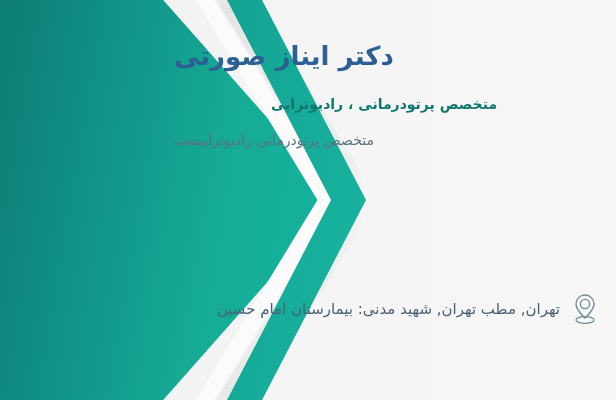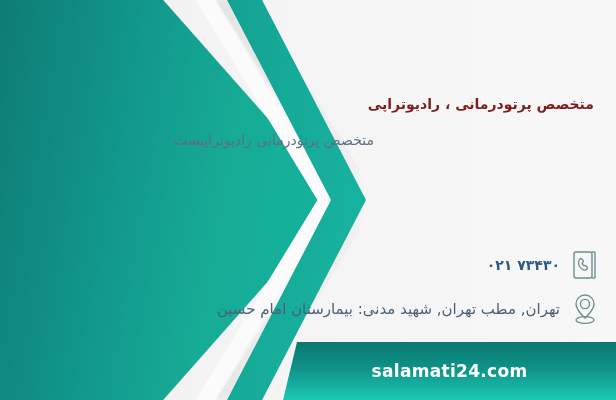--- a/index.html
+++ b/index.html
@@ -113,23 +113,23 @@
     color: #2c5f93;
     font-size: 26px;
     font-weight: bold;
     line-height: 1.25;
   }
   .doc-speciality {
     position: absolute;
     right: 22px;
     top: 96px;
     width: 420px;
-    text-align: right;
-    direction: rtl;
-    color: #7f1d1d;
+    text-align: center;
+    direction: rtl;
+    color: #0f766e;
     font-size: 14px;
     font-weight: bold;
   }
   .doc-speciality-sub {
     position: absolute;
     right: 22px;
     top: 132px;
     width: 420px;
     text-align: left;
     direction: rtl;
@@ -206,46 +206,31 @@
 <div class="card">
 
   <div class="content-bg"></div>
 
   <div class="brand-panel"></div>
   <div class="brand-shadow"></div>
   <div class="chevron-white"></div>
   <div class="chevron-teal2"></div>
 
 
+  <div class="doc-title">دکتر ایناز  صورتی</div>
 
   <div class="doc-speciality">متخصص پرتودرمانی ، رادیوتراپی</div>
   <div class="doc-speciality-sub">متخصص پرتودرمانی رادیوتراپیست</div>
 
-  <div class="contact-row row-phone">
-    <span class="contact-icon">
-      <svg width="26" height="30" viewBox="0 0 26 30">
-        <rect x="2" y="2" width="18" height="26" rx="2" fill="none" stroke="#6f8d91" stroke-width="1.4"></rect>
-        <line x1="20" y1="2" x2="23" y2="2" stroke="#6f8d91" stroke-width="1.4"></line>
-        <line x1="23" y1="2" x2="23" y2="28" stroke="#6f8d91" stroke-width="1.4"></line>
-        <line x1="20" y1="28" x2="23" y2="28" stroke="#6f8d91" stroke-width="1.4"></line>
-        <path d="M8 9 C6 11 6 14 8 17 C10 20 13 21 15 19 C16 18 15 17 14 16
-                 C13 15 12 16 11 15 C10 14 10 13 11 12 C12 11 11 10 10 9 C9.4 8.4 8.6 8.4 8 9 Z" fill="none" stroke="#6f8d91" stroke-width="1.3" stroke-linejoin="round"></path>
-      </svg>
-    </span>
-    <span class="contact-text">۷۳۴۳۰ ۰۲۱</span>
-  </div>
 
   <div class="contact-row row-address">
     <span class="contact-icon">
       <svg width="28" height="34" viewBox="0 0 28 34">
         <path d="M14 3 C9 3 5 7 5 12 C5 18 14 26 14 26 C14 26 23 18 23 12 C23 7 19 3 14 3 Z" fill="none" stroke="#6f8d91" stroke-width="1.4"></path>
         <circle cx="14" cy="12" r="4.6" fill="none" stroke="#6f8d91" stroke-width="1.4"></circle>
         <ellipse cx="14" cy="28" rx="9" ry="3.4" fill="none" stroke="#6f8d91" stroke-width="1.3"></ellipse>
       </svg>
     </span>
     <span class="contact-text">تهران, مطب تهران, شهید مدنی: بیمارستان امام حسین</span>
   </div>
 
-  <div class="footer">
-    <span class="footer-text">salamati24.com</span>
-  </div>
 
 </div>
 
 </body></html>

